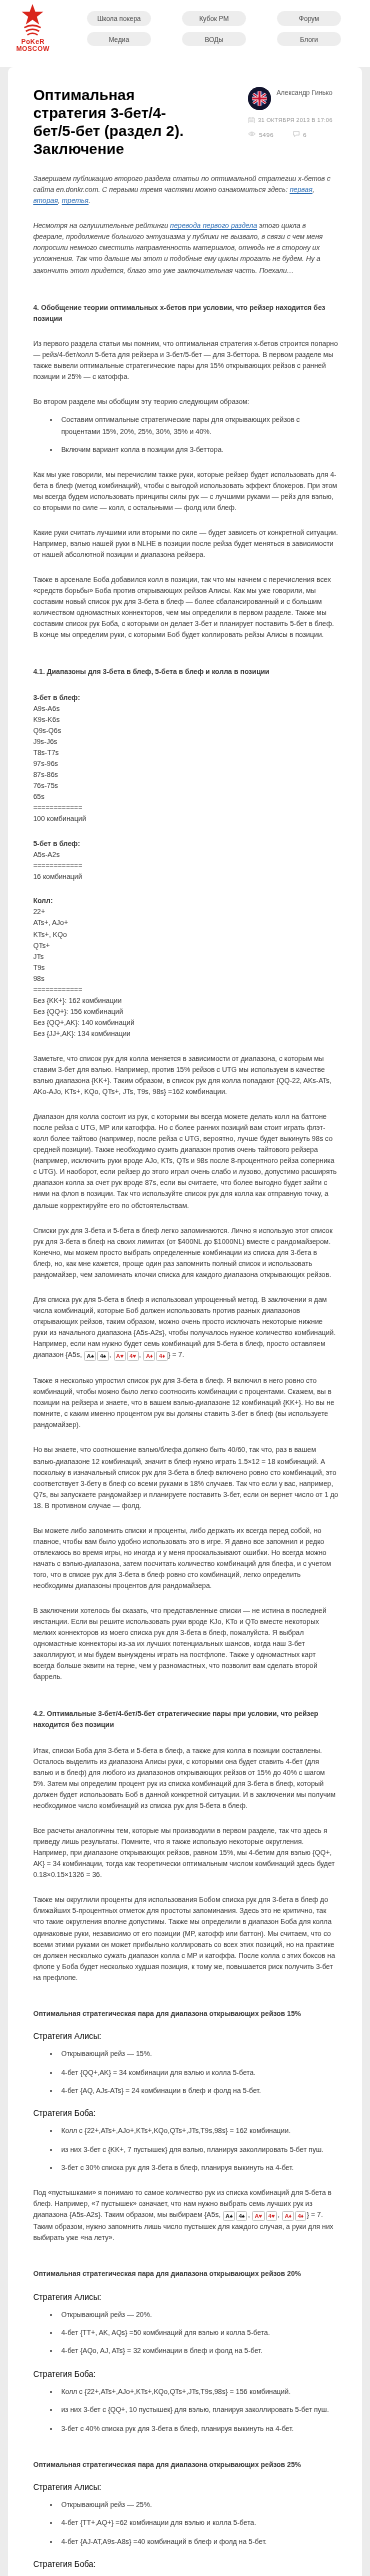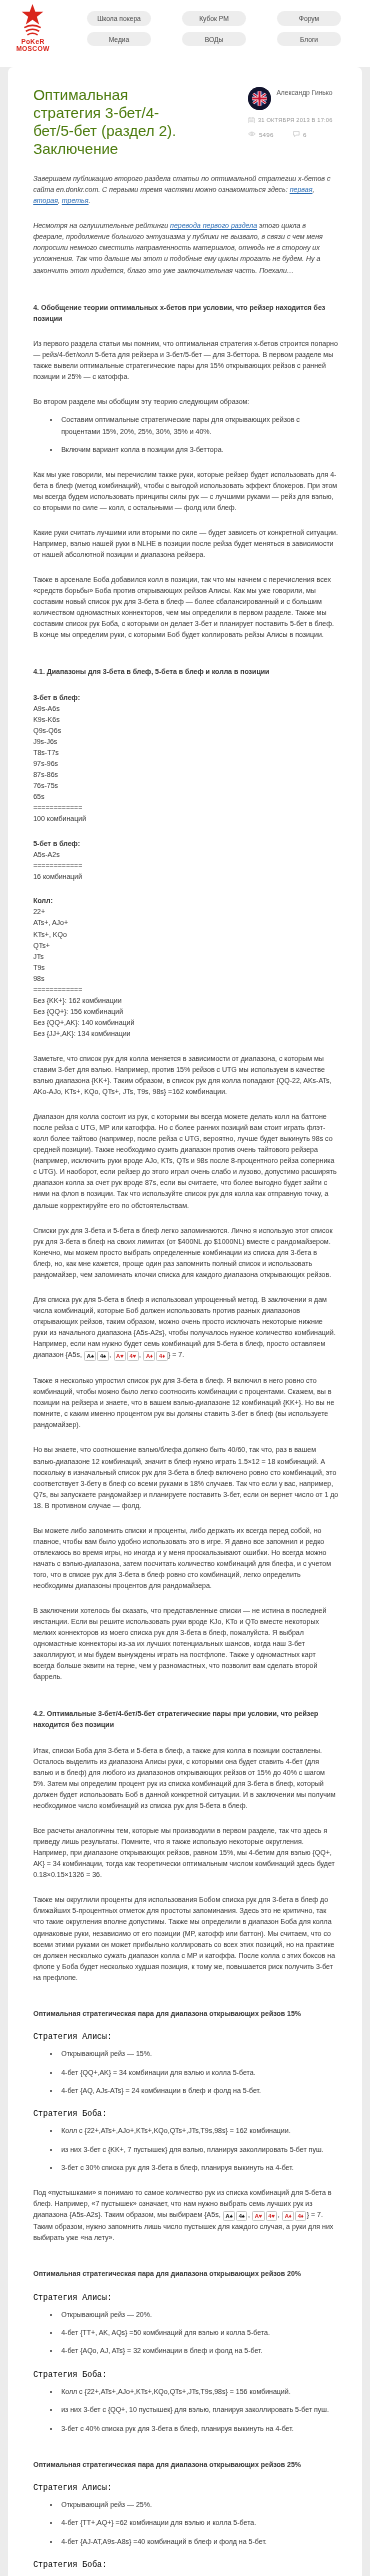--- a/index.html
+++ b/index.html
@@ -11,40 +11,40 @@
   .site-header { position:absolute; top:0; left:0; width:371px; height:67px; background:#fff; }
   .logo { position:absolute; left:12.4px; top:4.1px; width:41px; text-align:center; cursor:pointer; }
   .logo-text { color:#d9261c; font-weight:800; font-size:6.7px; line-height:1.05; letter-spacing:0.3px; }
   .nav { position:absolute; left:87px; top:11.3px; display:grid; grid-template-columns:repeat(3,64px); gap:6.2px 31px; }
   .nav .pill { height:14.4px; background:#ededed; border-radius:7.7px; color:#4c4c4c; font-size:6.7px;
                display:flex; align-items:center; justify-content:center; text-decoration:none; cursor:pointer; }
 
   
   .card { position:absolute; left:8.2px; top:67px; width:354px; height:3421px; background:#fff; border-radius:5.2px;
           padding:15.5px 24px 18.5px 25px; overflow:hidden; }
-  h1 { margin:3.1px 0 14.4px; width:160px; font-size:15px; line-height:1.22; font-weight:400; color:#4d7c0f; }
+  h1 { margin:3.1px 0 14.4px; width:160px; font-size:15px; line-height:1.22; font-weight:700; color:#000000; }
   .meta { position:absolute; top:19.6px; left:240px; width:93px; font-size:6.7px; color:#555; }
   .author { display:flex; align-items:flex-start; gap:5.2px; }
   .avatar { width:23px; height:23px; border-radius:50%; overflow:hidden; flex:0 0 23px; }
   .author-name { padding-top:2.1px; color:#5a5a5a; }
   .meta-row { display:flex; align-items:center; gap:3.1px; margin-top:7.2px; color:#9a9a9a; font-size:5.7px; letter-spacing:0.2px; }
   .meta-row .num { font-size:6.2px; }
   .meta-gap { width:13.4px; }
 
   
   .card p, .card ul, .card h3, .card h4, .hands { font-size:7px; color:#383838; line-height:1.58; }
   .card p { margin:14px 0; }
   p.tight { margin-bottom:2.1px; }
   p.intro { font-style:italic; color:#3f3f3f; }
   a.lnk { color:#2a6cb4; text-decoration:underline; cursor:pointer; }
   h3 { font-weight:700; font-size:8px; color:#1d1d1d; margin:26px 0 14.4px; }
   h4 { font-weight:700; font-size:8px; color:#1d1d1d; margin:25px 0 13.4px; }
   ul { margin:2.1px 0 7.2px; padding-left:28px; }
   li { margin:7.2px 0; }
-  .strategy-label { margin:13.4px 0 1px;font-family:Liberation Mono, monospace; }
+  .strategy-label { margin:13.4px 0 1px; }
   .hands { margin:13.4px 0; }
   .hands b { display:block; }
 
   
   .pcard { display:inline-block; border:0.5px solid #c6c6c6; border-radius:1.5px; background:#fff; padding:0 1.5px;
            font-size:5.7px; font-weight:700; line-height:8.2px; margin:0 0.5px; vertical-align:-1px; }
   .pcard.red { color:#d02020; } .pcard.black { color:#111; }
   svg { display:block; }
 </style>
 </head>

